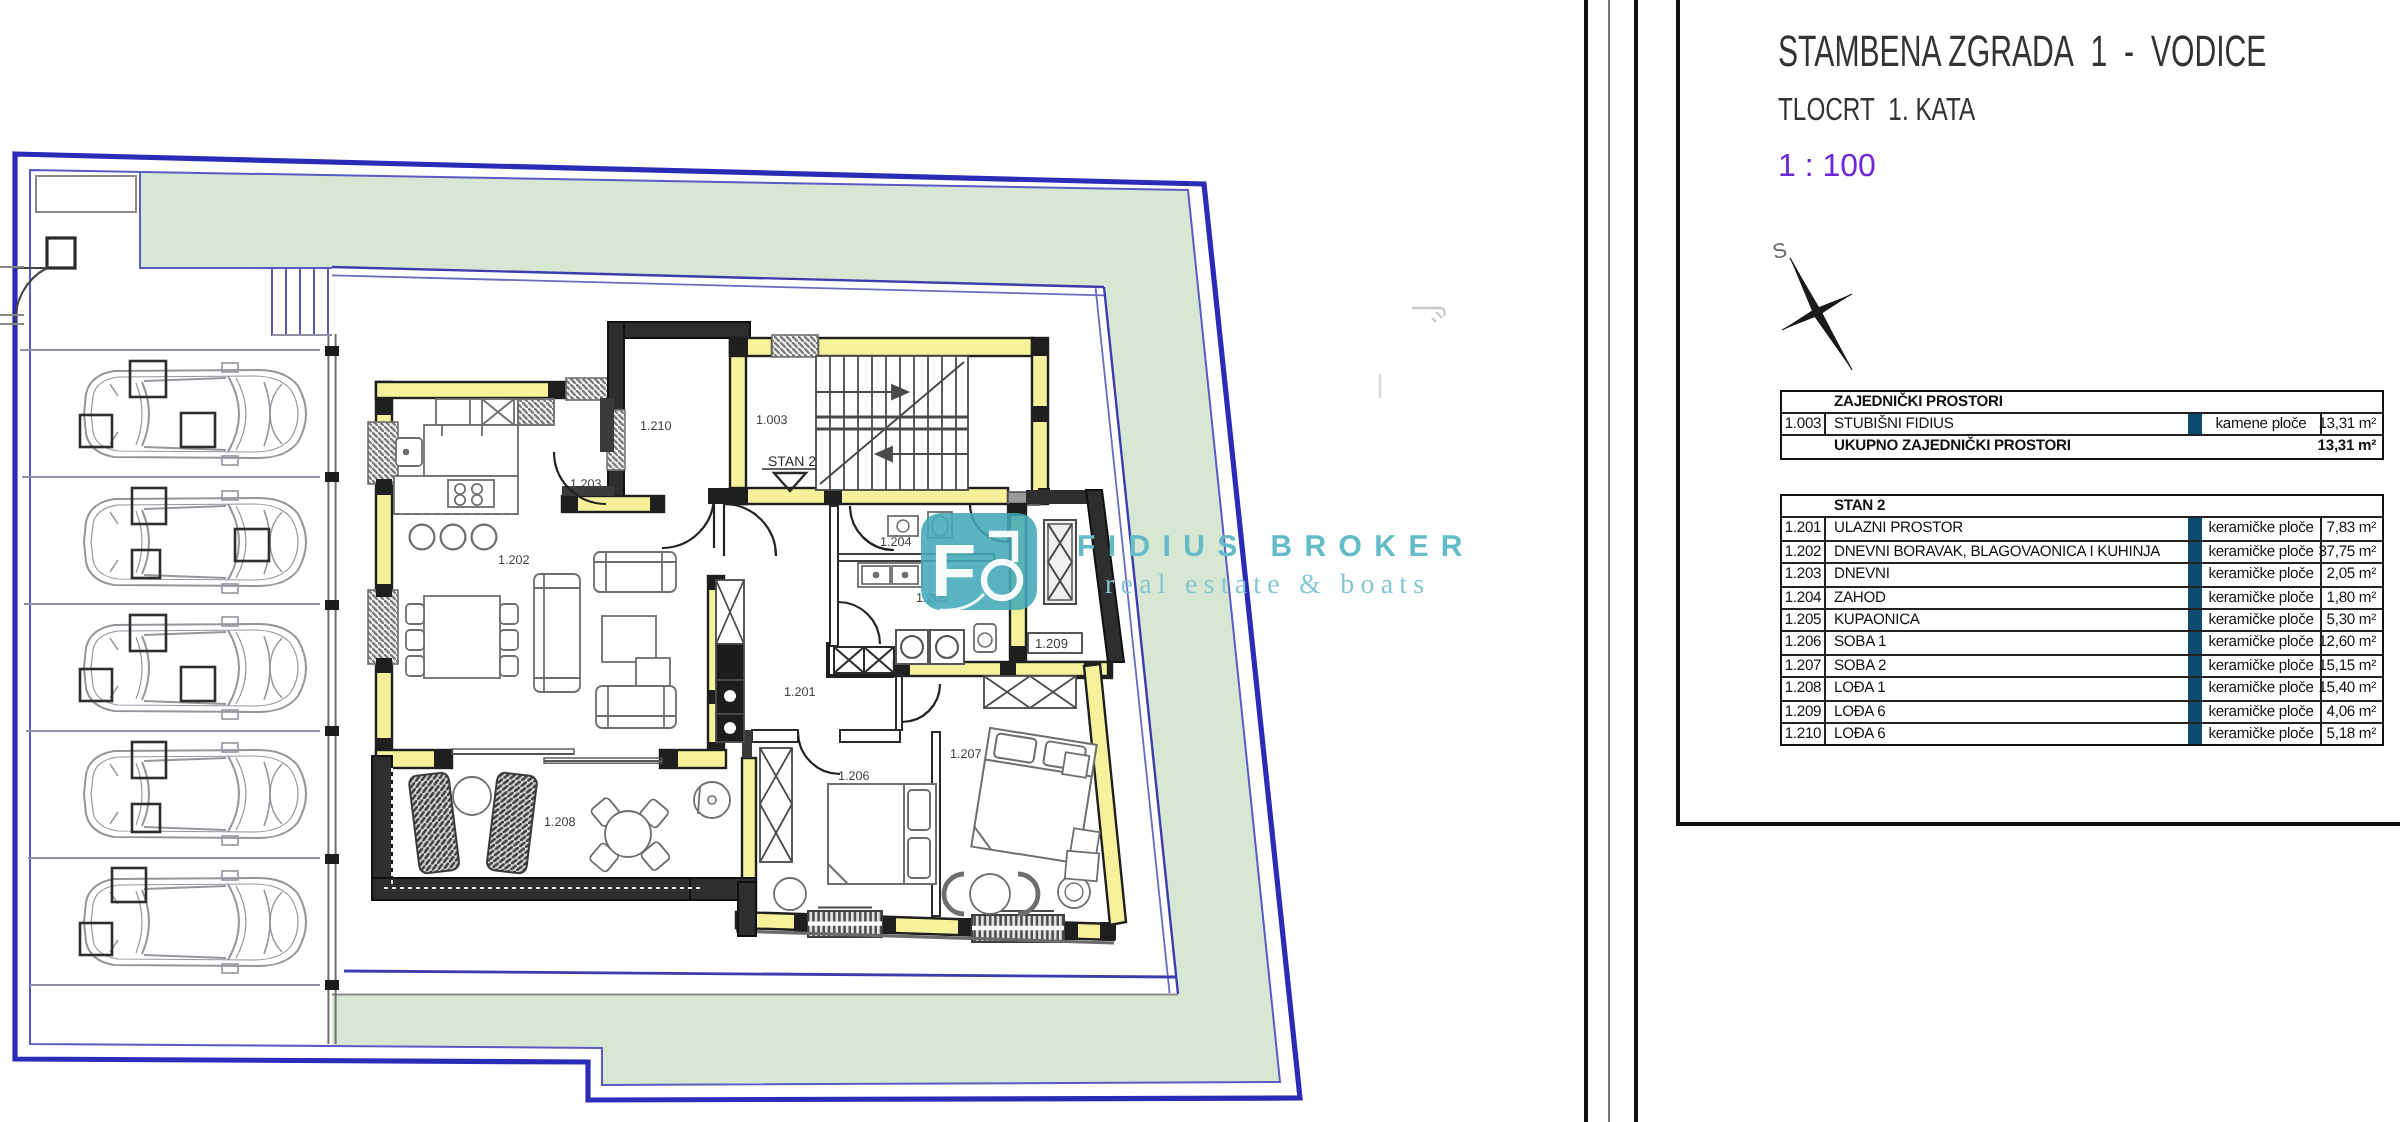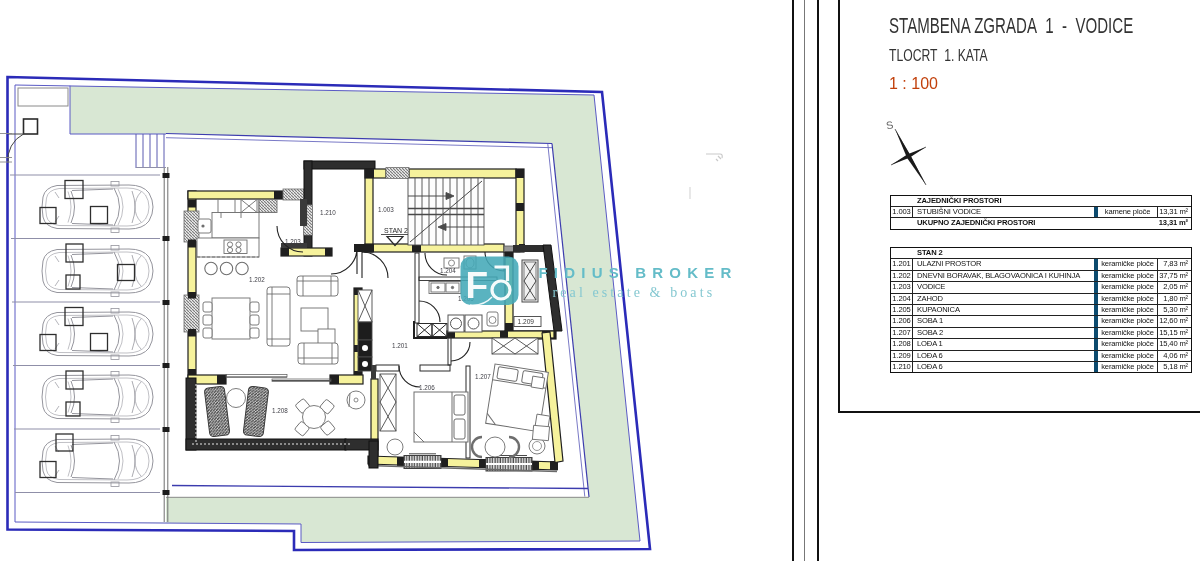--- a/index.html
+++ b/index.html
@@ -544,48 +544,48 @@
 <div class="vline" style="left:817px;width:2px;"></div>
 
 <div class="vline" style="left:838px;width:2px;height:413px;"></div>
 
 <div style="position:absolute;left:838px;top:411px;width:362px;height:2px;background:#111;"></div>
 
 <div class="t" style="left:889px;top:13px;font-size:22px;color:#333;white-space:nowrap;transform:scaleX(0.685);transform-origin:0 0;">STAMBENA ZGRADA&nbsp; 1&nbsp; -&nbsp; VODICE</div>
 
 <div class="t" style="left:889px;top:47px;font-size:16px;color:#333;white-space:nowrap;transform:scaleX(0.76);transform-origin:0 0;">TLOCRT&nbsp; 1. KATA</div>
 
-<div class="t" style="left:889px;top:75px;font-size:16px;color:#c2410c;">1 : 100</div>
+<div class="t" style="left:889px;top:75px;font-size:16px;color:#6d28d9;">1 : 100</div>
 
 <svg width="70" height="80" viewBox="0 0 70 80" style="position:absolute;left:875px;top:112px;" xmlns="http://www.w3.org/2000/svg">
 <text x="11" y="17" font-size="10.5" fill="#666" font-family="Liberation Sans" transform="rotate(-12 14 12)">S</text>
 <path d="M20,17 L51,73 M16,53 L51,35" stroke="#333" stroke-width="0.7" fill="none"></path>
 <polygon points="20,17 35.9,43.9 51,73 32.1,46.1" fill="#1a1a1a"></polygon>
 <polygon points="16,53 32.6,42.2 51,35 34.4,45.8" fill="#1a1a1a"></polygon>
 </svg>
 
 <style>
  .tbl{position:absolute;left:890px;width:300px;border:1px solid #111;font-size:7.6px;letter-spacing:-0.15px;color:#111;}
  .row{position:relative;border-top:1px solid #222;height:10.2px;line-height:10.2px;white-space:nowrap;}
  .row:first-child{border-top:none;}
  .c1{position:absolute;left:0;top:0;width:21px;height:100%;border-right:1px solid #222;text-align:center;}
  .c2{position:absolute;left:22px;top:0;padding-left:4px;}
- .c3{position:absolute;left:203px;top:0;width:59px;height:100%;border-left:4px solid #0c4a6e;border-right:1px solid #222;text-align:center;}
+ .c3{position:absolute;left:203px;top:0;width:59px;height:100%;border-left:7px solid #0c4a6e;border-right:1px solid #222;text-align:center;}
  .c4{position:absolute;right:3px;top:0;text-align:center;}
  .hdr{font-weight:bold;}
  .tbl2 .row{height:10.4px;line-height:10.4px;}
 </style>
 
 <div class="tbl" style="top:195px;">
   <div class="row hdr">
         <span class="c2">ZAJEDNIČKI PROSTORI</span>
       </div>
   <div class="row">
         <span class="c1">1.003</span>
-        <span class="c2">STUBIŠNI VODICE</span>
+        <span class="c2">STUBIŠNI FIDIUS</span>
         <span class="c3">kamene ploče</span>
         <span class="c4">13,31 m²</span>
       </div>
   <div class="row hdr">
         <span class="c2">UKUPNO ZAJEDNIČKI PROSTORI</span>
         <span class="c4">13,31 m²</span>
       </div>
 </div>
 
 <div class="tbl tbl2" style="top:247px;">
@@ -599,21 +599,21 @@
         <span class="c4">7,83 m²</span>
       </div>
   <div class="row">
         <span class="c1">1.202</span>
         <span class="c2">DNEVNI BORAVAK, BLAGOVAONICA I KUHINJA</span>
         <span class="c3">keramičke ploče</span>
         <span class="c4">37,75 m²</span>
       </div>
   <div class="row">
         <span class="c1">1.203</span>
-        <span class="c2">VODICE</span>
+        <span class="c2">DNEVNI</span>
         <span class="c3">keramičke ploče</span>
         <span class="c4">2,05 m²</span>
       </div>
   <div class="row">
         <span class="c1">1.204</span>
         <span class="c2">ZAHOD</span>
         <span class="c3">keramičke ploče</span>
         <span class="c4">1,80 m²</span>
       </div>
   <div class="row">

